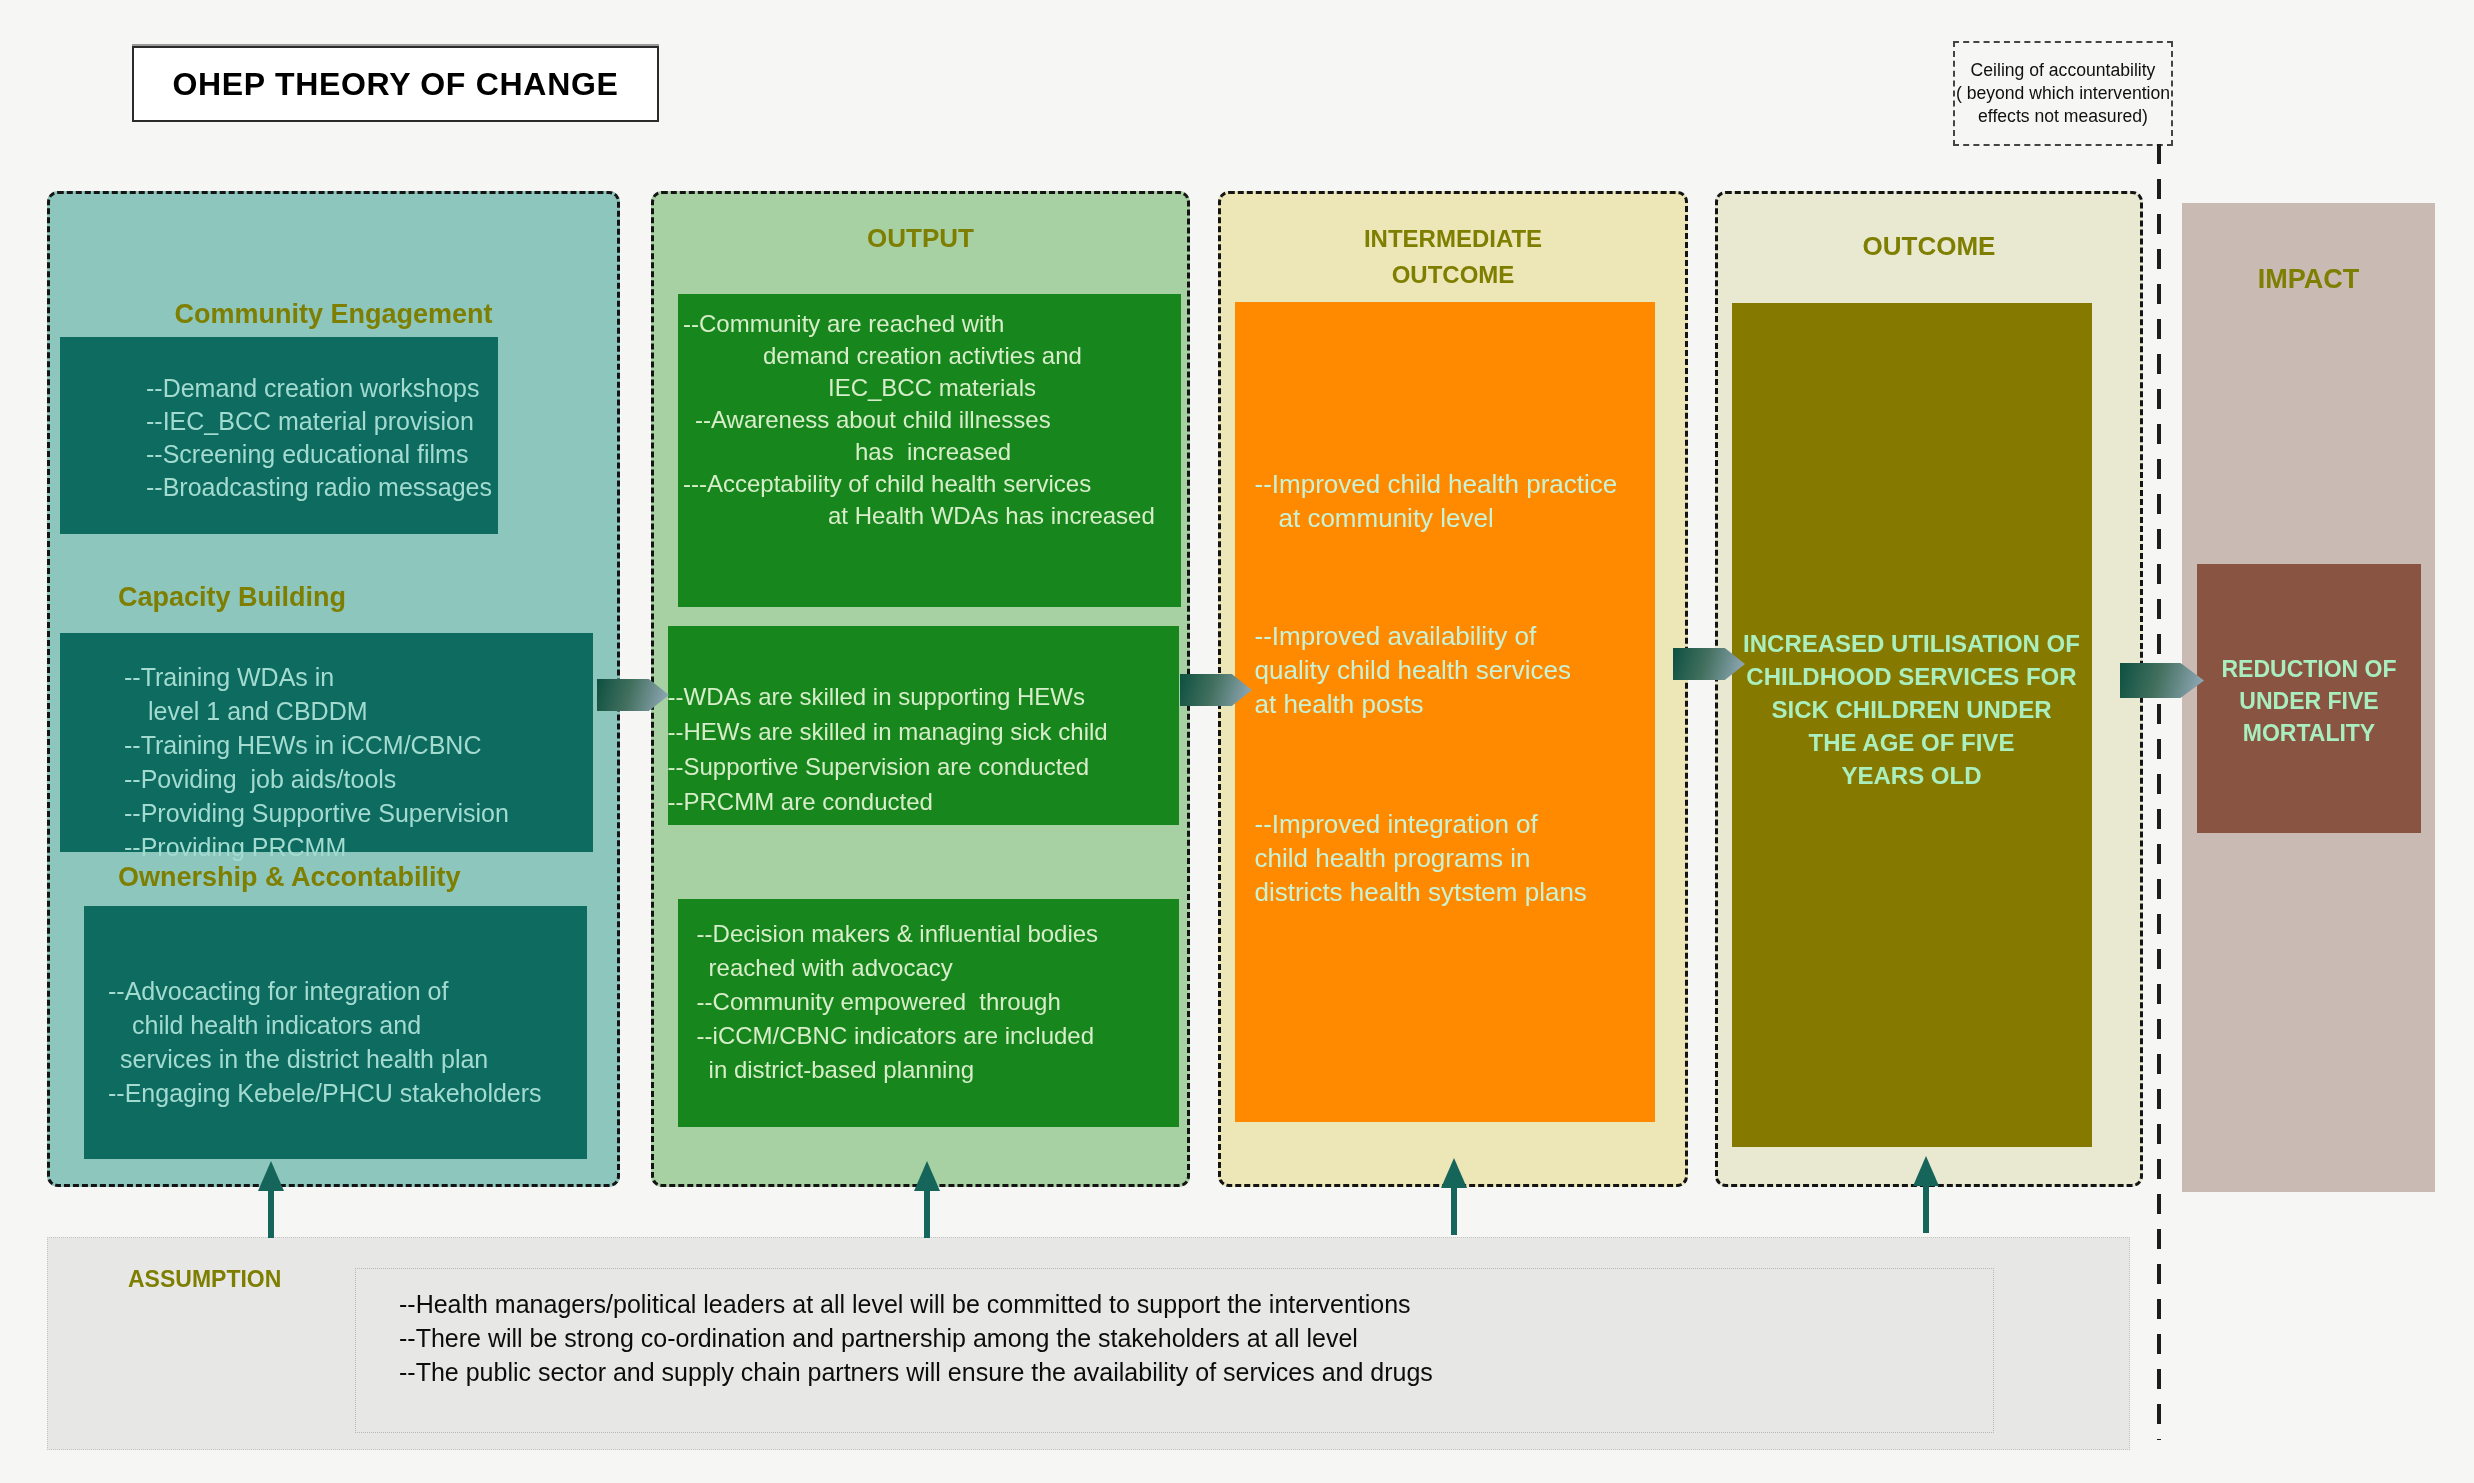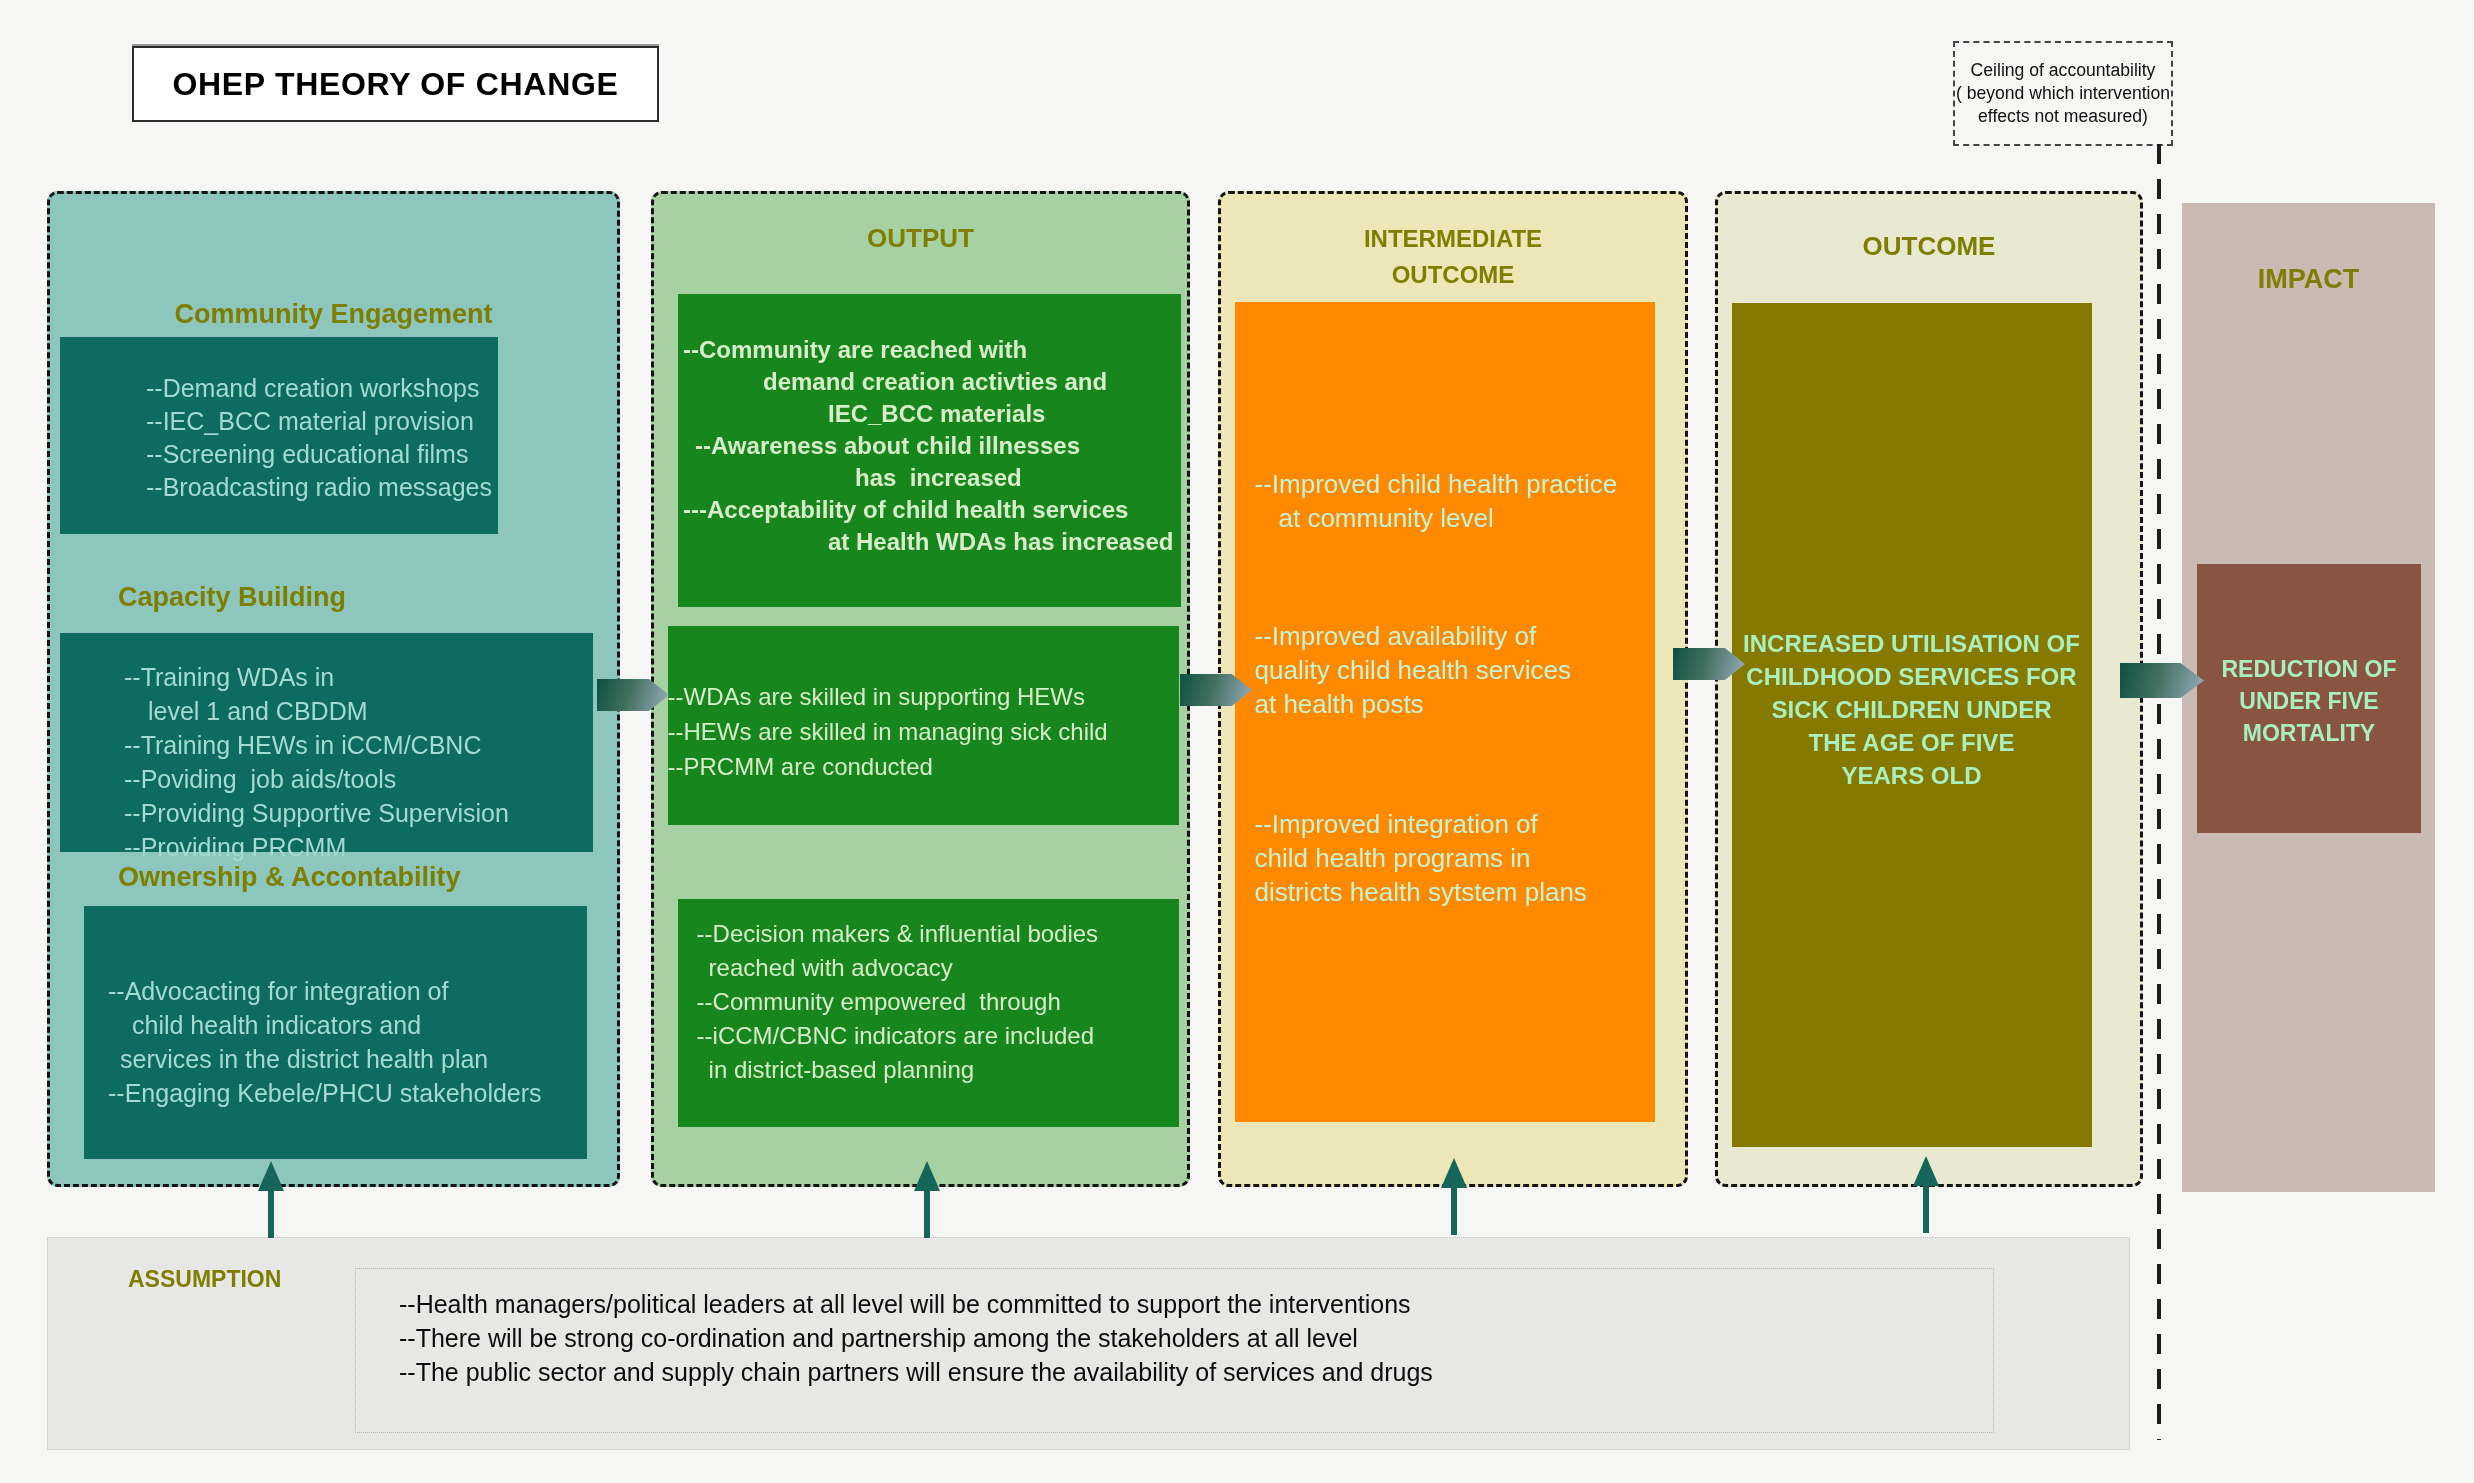--- a/index.html
+++ b/index.html
@@ -51,21 +51,21 @@
   }
 
   
   .tealbox{position:absolute;background:var(--activities_box);color:var(--activities_text);font-size:25px;}
   .act-b1{left:10px;top:143px;width:438px;height:197px;padding-top:35px;padding-left:86px;line-height:33px;box-sizing:border-box;}
   .act-b2{left:10px;top:439px;width:533px;height:219px;padding-top:27px;padding-left:64px;line-height:34px;box-sizing:border-box;}
   .act-b3{left:34px;top:712px;width:503px;height:253px;padding-top:68px;padding-left:24px;line-height:34px;box-sizing:border-box;}
 
   
   .greenbox{position:absolute;background:var(--output_box);color:var(--output_text);font-size:24px;}
-  .out-b1{left:23.6px;top:100px;width:503px;height:313px;padding-top:40px;padding-left:5.4px;line-height:32px;box-sizing:border-box;font-weight:bold;}
+  .out-b1{left:23.6px;top:100px;width:503px;height:313px;padding-top:14px;padding-left:5.4px;line-height:32px;box-sizing:border-box;}
   .out-b2{left:13.5px;top:432px;width:511px;height:199px;padding-top:53px;padding-left:0;line-height:35px;box-sizing:border-box;}
   .out-b3{left:23.6px;top:705px;width:501px;height:228px;padding-top:17.6px;padding-left:19px;line-height:34px;box-sizing:border-box;}
 
   
   .orangebox{
     position:absolute;left:13.5px;top:108px;width:420px;height:820px;
     background:var(--orange_box);color:var(--orange_text);
     font-size:26px;line-height:34px;padding-top:165px;padding-left:20px;box-sizing:border-box;
   }
   .ogap1{margin-top:84px;}
@@ -191,20 +191,21 @@
       <div class="ln i3">IEC_BCC materials</div>
       <div class="ln ih">--Awareness about child illnesses</div>
       <div class="ln i4">has  increased</div>
       <div class="ln">---Acceptability of child health services</div>
       <div class="ln i3">at Health WDAs has increased</div>
     </div>
 
     <div class="greenbox out-b2">
       <div class="ln">--WDAs are skilled in supporting HEWs</div>
       <div class="ln">--HEWs are skilled in managing sick child</div>
+      <div class="ln">--Supportive Supervision are conducted</div>
       <div class="ln">--PRCMM are conducted</div>
     </div>
 
     <div class="greenbox out-b3">
       <div class="ln">--Decision makers &amp; influential bodies</div>
       <div class="ln ih">reached with advocacy</div>
       <div class="ln">--Community empowered  through</div>
       <div class="ln">--iCCM/CBNC indicators are included</div>
       <div class="ln ih">in district-based planning</div>
     </div>

